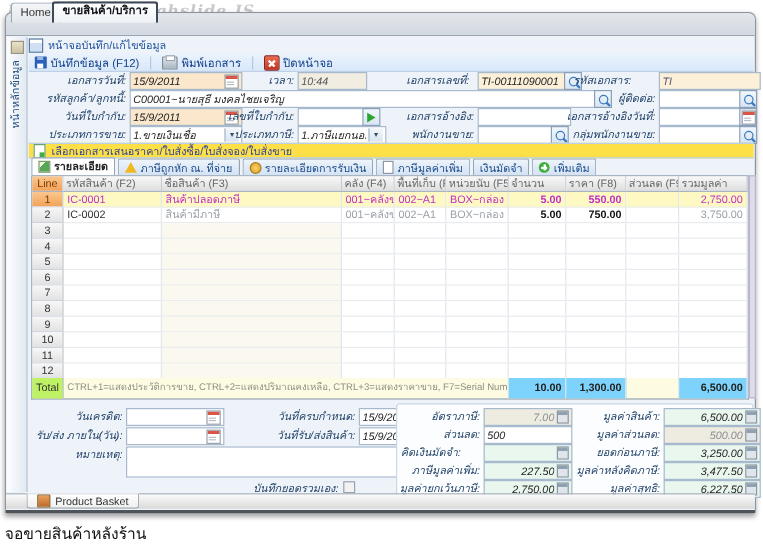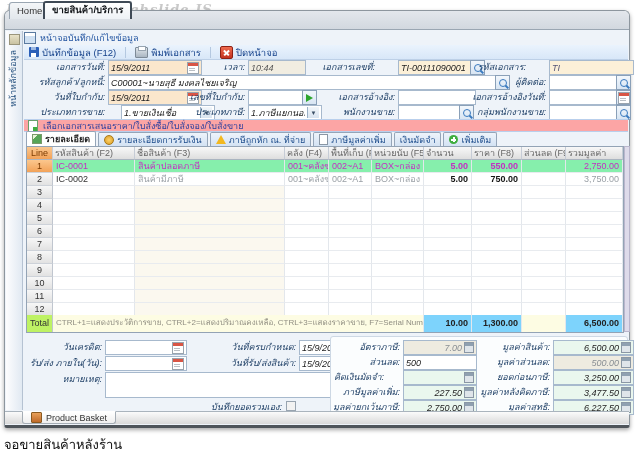--- a/index.html
+++ b/index.html
@@ -69,21 +69,21 @@
   .inp.dis{background:#f1ede1;color:#555;}
   .inp.money{background:#eaf7ee;} .inp.money .txt{text-align:right;font-size:9px;}
   .inp.moneydis{background:#eeebe0;color:#8a8f94;} .inp.moneydis .txt{text-align:right;}
   .inp.left .txt{text-align:left;}
   .btn{position:absolute;height:13px;width:13px;border:1px solid #8aa0b8;background:linear-gradient(#f2f7fc,#d8e5f3);
        display:flex;align-items:center;justify-content:center;}
   .dd{margin-left:auto;width:11px;height:11px;border-left:1px solid #9ab0c6;background:linear-gradient(#f2f6fa,#d9e4f0);
       display:flex;align-items:center;justify-content:center;color:#3a4f66;font-size:6px;flex:0 0 auto;}
 
   
-  #linkbar{left:24px;top:119px;width:604px;height:13px;background:#fca5a5;border-top:1px solid #b9cfec;border-bottom:1px solid #b9cfec;
+  #linkbar{left:24px;top:119px;width:604px;height:13px;background:#fde047;border-top:1px solid #b9cfec;border-bottom:1px solid #b9cfec;
            display:flex;align-items:center;gap:5px;padding:0 4px;color:#2b3f9e;}
 
   
   #dtabs{left:24px;top:132px;width:604px;height:14px;display:flex;align-items:flex-end;gap:2px;padding-left:2px;}
   .dtab{display:inline-flex;align-items:center;gap:3px;height:13px;padding:0 5px;border:1px solid #95a5b8;border-bottom:none;
         border-radius:2px 2px 0 0;background:linear-gradient(#eef4fb,#d3e2f3);color:#1a4a8a;white-space:nowrap;}
   .dtab.active{background:#fff;height:14px;color:#222;font-weight:bold;}
 
   
   #grid{left:26px;top:146px;width:598px;border:1px solid #93a3b5;display:grid;
@@ -92,21 +92,21 @@
         grid-template-columns:26px 82px 150px 44px 43px 52px 48px 50px 44px 57px;grid-auto-rows:17px;background:#fdfce3;}
   .gh{background:linear-gradient(#f8f8f8,#dedede);border-right:1px solid #c6ccd6;border-bottom:1px solid #aab4c0;
       color:#666;padding:0 2px;line-height:12px;white-space:nowrap;overflow:hidden;}
   .gh.line-h{background:linear-gradient(#fbc78e,#f2a258);color:#7a3a00;text-align:center;}
   .ln{background:linear-gradient(#f7f7f7,#e2e2e2);border-right:1px solid #c0c6cf;border-bottom:1px solid #cdd2d9;
       color:#333;text-align:center;line-height:12px;}
   .ln.lnsel{background:linear-gradient(#fbc78e,#f2a258);color:#7a3a00;}
   .gc{border-right:1px solid #e3e7ec;border-bottom:1px solid #e8ebef;padding:0 3px;line-height:12px;white-space:nowrap;overflow:hidden;}
   .gc.r{text-align:right;}
   .gc.namecol{background:#fbf8ef;}
-  .gc.sel{background:#86efac;color:#c32fc3;}
+  .gc.sel{background:#fef9c3;color:#c32fc3;}
   .gc.dark{color:#333;} .gc.mut{color:#9aa0a6;} .gc.numb{color:#141414;font-weight:bold;} .b{font-weight:bold;}
   .ln.tlab{background:#bef264;color:#333;text-align:left;padding:0 3px;line-height:16px;border-bottom:none;}
   .gc.thint{color:#908e82;font-size:8px;line-height:16px;border-bottom:none;}
   .gc.tnum{background:#7dd3fc;font-weight:bold;color:#222;line-height:16px;border-bottom:none;}
   .gc.tfill{border-bottom:none;}
   #vscroll{left:624px;top:146px;width:6px;height:186px;background:#dedbea;border:1px solid #b9b6cc;}
 
   
   #rpanel{left:330px;top:336px;width:298px;height:78px;background:#fbfdfe;border:1px solid #cdd8e4;border-radius:3px;}
   textarea#remark{position:absolute;left:105px;top:372px;width:259px;height:26px;border:1px solid #a7b9cd;resize:none;
@@ -158,21 +158,21 @@
 
 <span class="lbl" style="left:28px;top:61px;width:77px;">เอกสารวันที่:</span>
 <span class="inp peach" style="left:108px;top:60px;width:88px;">
   <i class="txt">15/9/2011</i>
     <i class="icon-cal"></i>
   </span>
 <span class="lbl" style="left:186px;top:61px;width:59px;">เวลา:</span>
 <span class="inp dis" style="left:248px;top:60px;width:52px;">
     <i class="txt">10:44</i>
   </span>
-<span class="lbl" style="left:292px;top:61px;width:83px;">เอกสารเลขที่:</span>
+<span class="lbl" style="left:308px;top:61px;width:83px;">เอกสารเลขที่:</span>
 <span class="inp cream" style="left:398px;top:60px;width:72px;">
     <i class="txt">TI-00111090001</i>
   </span>
 <span class="btn" style="left:470px;top:60px;">
     <i class="icon-mag"></i>
   </span>
 <span class="lbl" style="left:466px;top:61px;width:60px;">รหัสเอกสาร:</span>
 <span class="inp cream" style="left:549px;top:60px;width:79px;color:#557;">
     <i class="txt">TI</i>
   </span>
@@ -210,21 +210,21 @@
   </span>
 <span class="lbl" style="left:455px;top:91px;width:91px;">เอกสารอ้างอิงวันที่:</span>
 <span class="inp" style="left:549px;top:90px;width:66px;">
     <i class="txt"></i>
   </span>
 <span class="btn" style="left:616px;top:90px;">
     <i class="icon-cal"></i>
   </span>
 
 <span class="lbl" style="left:28px;top:106px;width:77px;">ประเภทการขาย:</span>
-<span class="inp" style="left:121px;top:105px;width:88px;">
+<span class="inp" style="left:108px;top:105px;width:88px;">
   <i class="txt">1.ขายเงินเชื่อ</i>
     <i class="dd">▼</i>
   </span>
 <span class="lbl" style="left:186px;top:106px;width:59px;">ประเภทภาษี:</span>
 <span class="inp" style="left:248px;top:105px;width:68px;">
   <i class="txt">1.ภาษีแยกนอก</i>
     <i class="dd">▼</i>
   </span>
 <span class="lbl" style="left:312px;top:106px;width:83px;">พนักงานขาย:</span>
 <span class="inp" style="left:398px;top:105px;width:60px;">
@@ -245,26 +245,26 @@
   <span class="icon-doc-green"></span>
   <span>เลือกเอกสารเสนอราคา/ใบสั่งซื้อ/ใบสั่งจอง/ใบสั่งขาย</span>
 </div>
 
 <div class="abs" id="dtabs">
   <span class="dtab active">
       <i class="icon-pencil"></i>
       <span>รายละเอียด</span>
     </span>
   <span class="dtab">
+      <i class="icon-warn"></i>
+      <span>ภาษีถูกหัก ณ. ที่จ่าย</span>
+    </span>
+  <span class="dtab">
       <i class="icon-coins"></i>
       <span>รายละเอียดการรับเงิน</span>
-    </span>
-  <span class="dtab">
-      <i class="icon-warn"></i>
-      <span>ภาษีถูกหัก ณ. ที่จ่าย</span>
     </span>
   <span class="dtab">
       <i class="icon-doc"></i>
       <span>ภาษีมูลค่าเพิ่ม</span>
     </span>
   <span class="dtab">
       <span>เงินมัดจำ</span>
     </span>
   <span class="dtab">
       <i class="icon-plus"></i>

